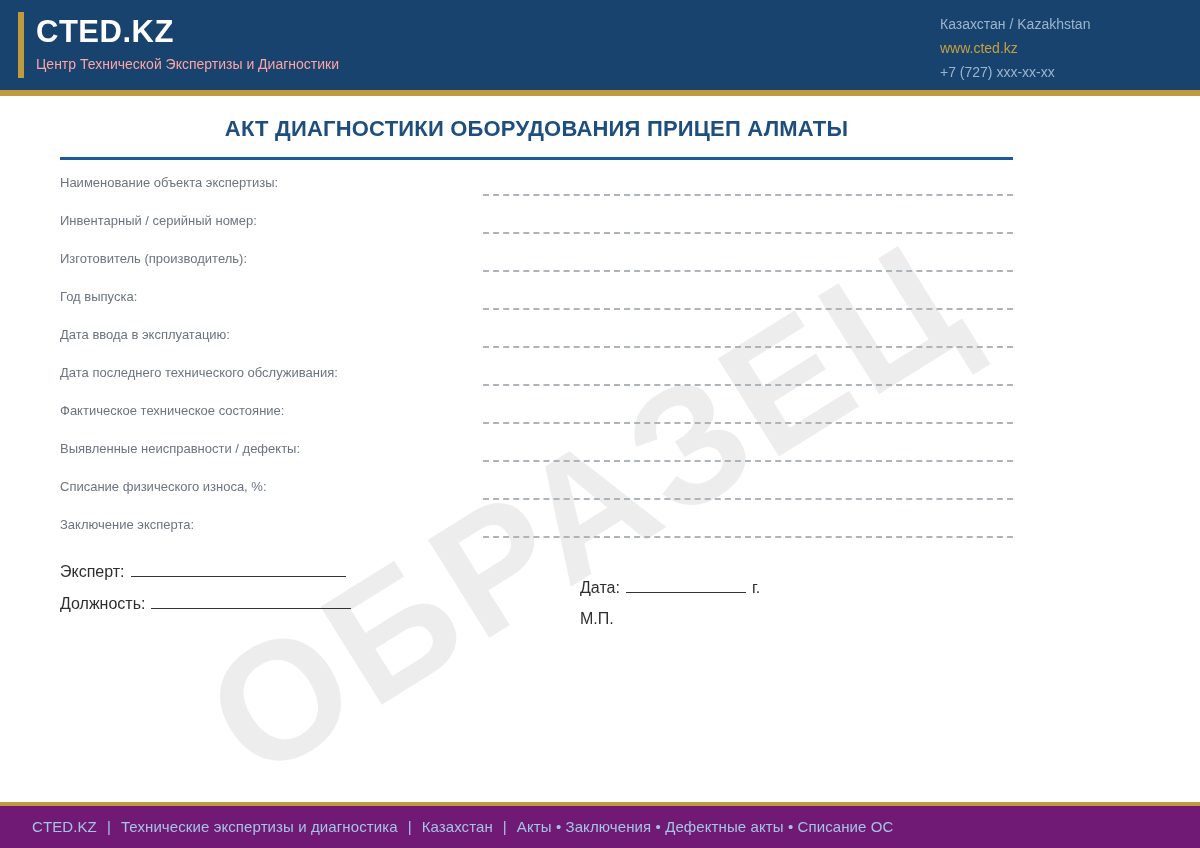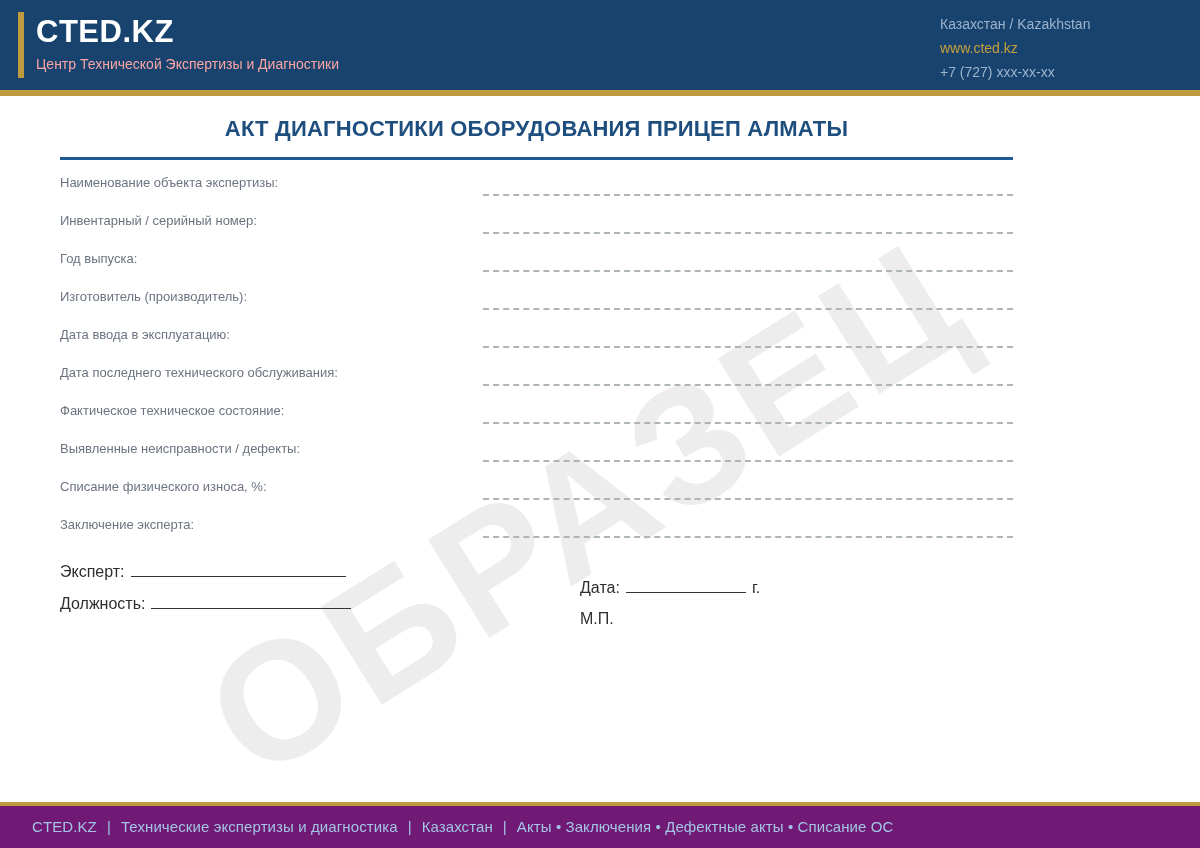--- a/index.html
+++ b/index.html
@@ -101,25 +101,25 @@
     <div class="form">
       <div class="field-row">
         <span class="field-label">Наименование объекта экспертизы:</span>
         <span class="field-line"></span>
       </div>
       <div class="field-row">
         <span class="field-label">Инвентарный / серийный номер:</span>
         <span class="field-line"></span>
       </div>
       <div class="field-row">
-        <span class="field-label">Год выпуска:</span>
+        <span class="field-label">Изготовитель (производитель):</span>
         <span class="field-line"></span>
       </div>
       <div class="field-row">
-        <span class="field-label">Изготовитель (производитель):</span>
+        <span class="field-label">Год выпуска:</span>
         <span class="field-line"></span>
       </div>
       <div class="field-row">
         <span class="field-label">Дата ввода в эксплуатацию:</span>
         <span class="field-line"></span>
       </div>
       <div class="field-row">
         <span class="field-label">Дата последнего технического обслуживания:</span>
         <span class="field-line"></span>
       </div>

